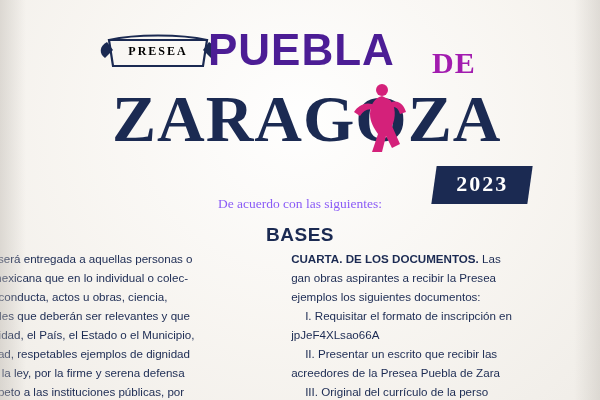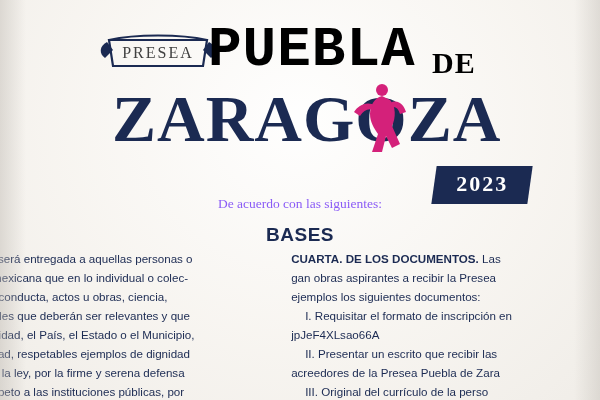--- a/index.html
+++ b/index.html
@@ -61,48 +61,48 @@
     width: 126px;
     height: 52px;
   }
   .ribbon svg { display: block; }
   .ribbon-text {
     position: absolute;
     left: 0; right: 0;
     top: 16px;
     text-align: center;
     font-family: "Liberation Serif", serif;
-    font-size: 16px;
+    font-size: 12px;
     letter-spacing: 2px;
-    color: #404040;
-    font-weight: 400;
+    color: #000000;
+    font-weight: 700;
   }
 
   
   .puebla {
     position: absolute;
     left: 208px;
     top: 10px;
-    font-family: Liberation Mono, monospace;
-    font-weight: 700;
-    font-size: 56px;
+    font-family: Liberation Sans, sans-serif;
+    font-weight: 700;
+    font-size: 44px;
     line-height: 68px;
     letter-spacing: 1px;
-    color: #000000;
+    color: #4c1d95;
   }
   .de {
     position: absolute;
     left: 432px;
     top: 42px;
     font-family: "Liberation Serif", serif;
     font-weight: 700;
     font-size: 30px;
     line-height: 30px;
     letter-spacing: 1px;
-    color: #000000;
+    color: #a21caf;
   }
 
   
   .zaragoza {
     position: absolute;
     left: 112px;
     top: 80px;
     font-family: "Liberation Serif", serif;
     font-weight: 700;
     font-size: 66px;

